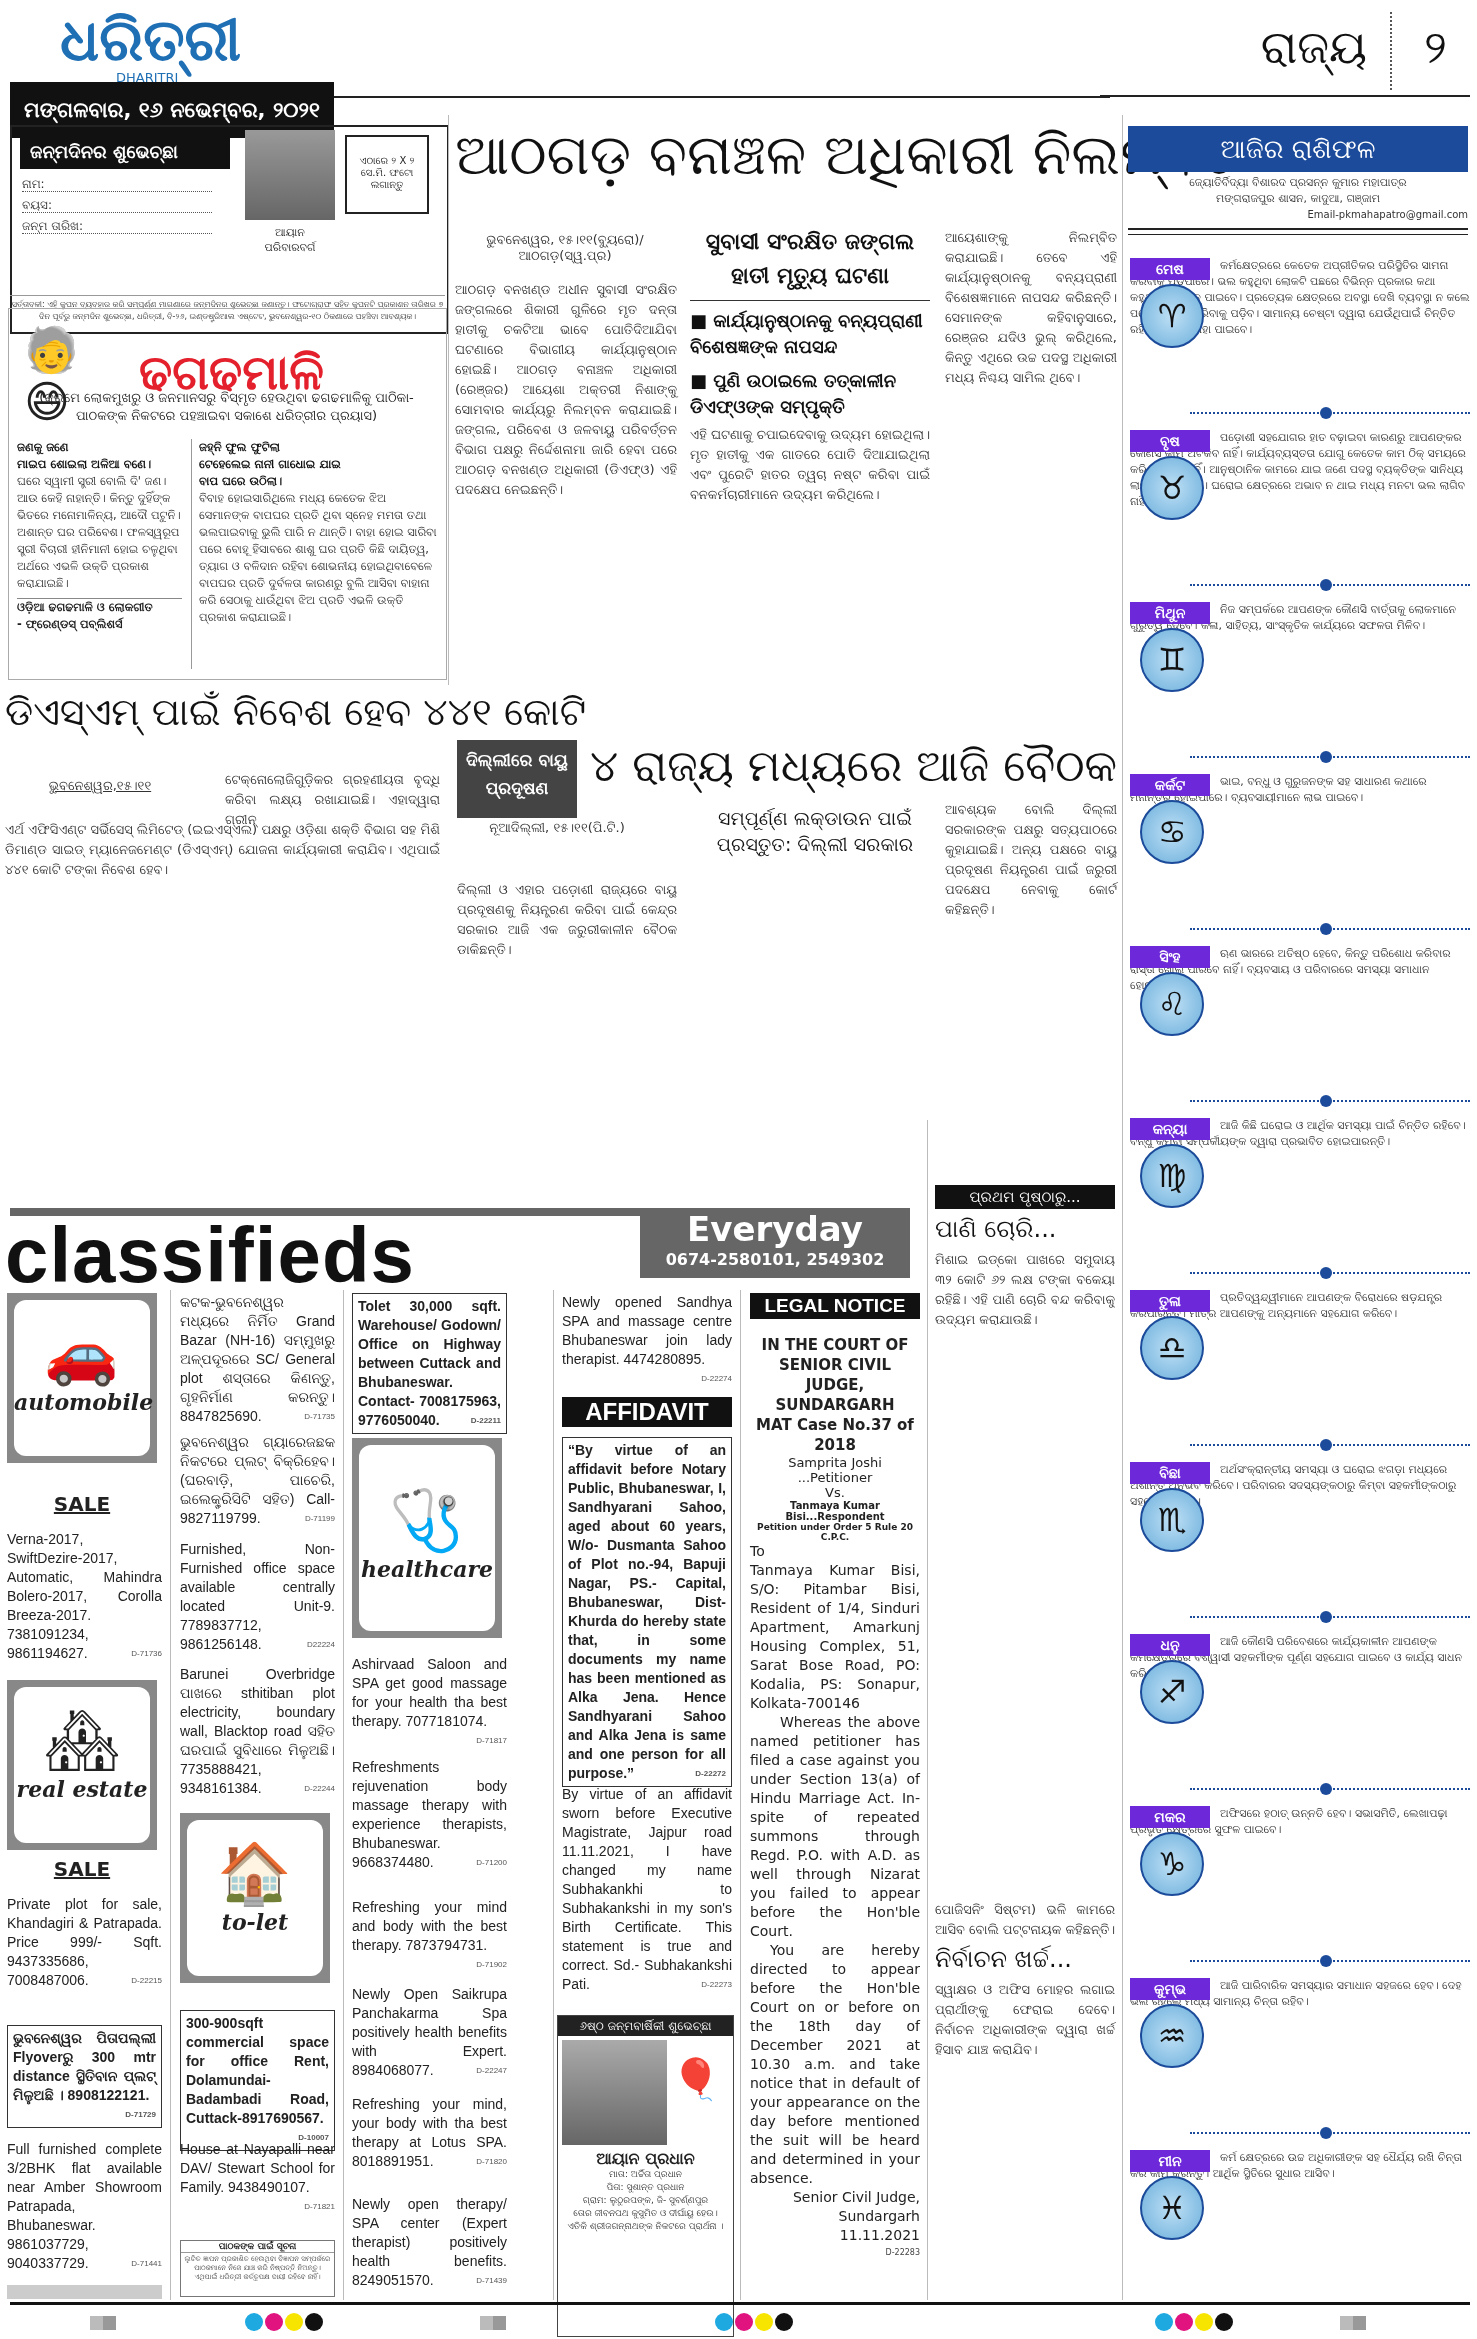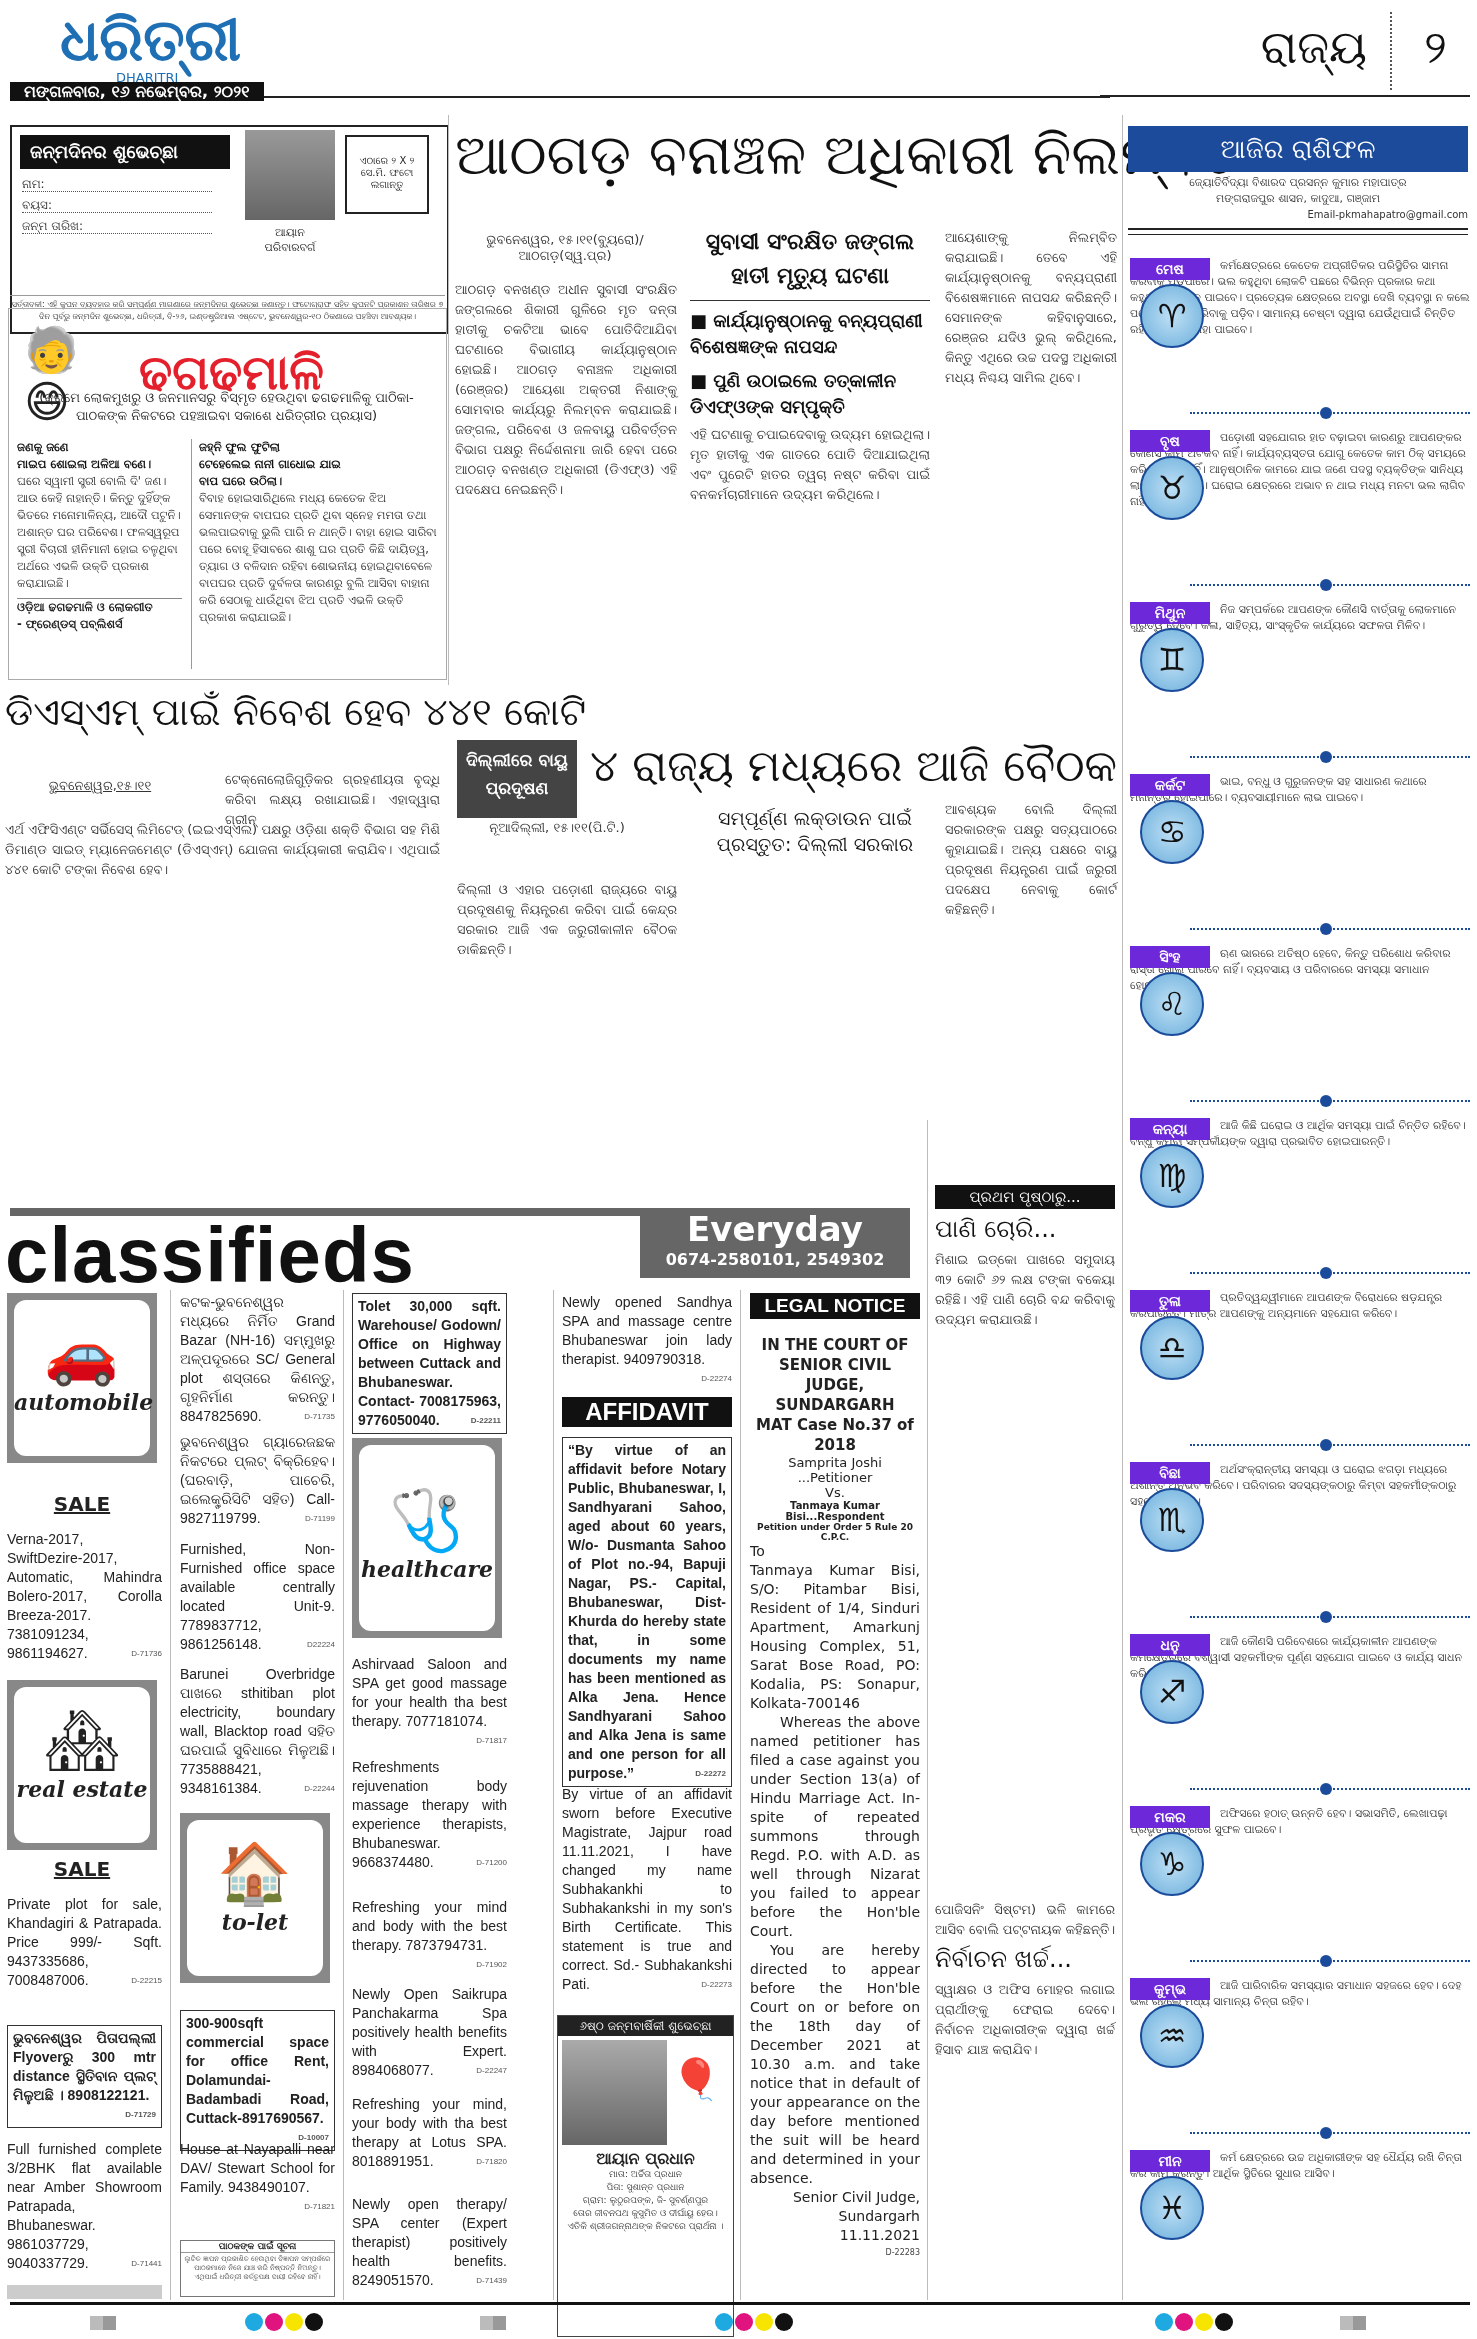--- a/index.html
+++ b/index.html
@@ -5,21 +5,21 @@
   html,body{margin:0;padding:0;background:#fff;}
   body{width:1477px;height:2339px;position:relative;overflow:hidden;font-family:"DejaVu Sans",sans-serif;color:#222;}
   .abs{position:absolute;}
   .txt{font-size:13px;line-height:20px;text-align:justify;color:#333;}
   .sm{font-size:11px;line-height:16px;color:#444;}
   
   #logo{left:60px;top:10px;width:180px;height:70px;}
   #logo .name{font-size:58px;font-weight:bold;color:#1f6fb5;font-family:"DejaVu Serif",serif;line-height:60px;}
   #logo .sub{font-size:13px;font-weight:normal;color:#1f6fb5;margin-left:56px;}
   #dateline{left:10px;top:78px;width:1100px;height:2px;background:#222;top:96px;}
-  #datebox{left:10px;top:82px;background:#111;color:#fff;font-size:16px;padding:0 14px;font-weight:bold;}
+  #datebox{left:10px;top:82px;background:#111;color:#fff;font-size:21px;padding:16px 14px;font-weight:bold;}
   #section{right:90px;top:20px;font-size:46px;color:#111;}
   #pageno{right:30px;top:20px;font-size:46px;color:#111;}
   #sec-sep{left:1390px;top:12px;height:78px;border-left:2px dotted #555;}
   #topline{left:1100px;top:95px;width:370px;height:2px;background:#222;}
   
   #coupon{left:10px;top:125px;width:300px;height:235px;border:2px solid #222;}
   .coupon-head{background:#111;color:#fff;font-size:18px;font-weight:bold;padding:6px 10px;width:190px;margin:8px;}
   .field{font-size:12px;margin:6px 10px;color:#333;border-bottom:1px dotted #555;width:190px;}
   #coupon-photo{left:245px;top:130px;width:90px;height:90px;background:linear-gradient(#999,#666);}
   #coupon-photo-frame{left:345px;top:135px;width:80px;height:75px;border:2px solid #222;font-size:10px;text-align:center;}
@@ -316,21 +316,21 @@
       <div class="lbl">healthcare</div>
     </div>
 </div>
 <div class="ad" style="left:352px;top:1655px;width:155px;"><span>Ashirvaad Saloon and SPA get good massage for your health tha best therapy. 7077181074.</span> <span class="code">D-71817</span></div>
 <div class="ad" style="left:352px;top:1758px;width:155px;"><span>Refreshments rejuvenation body massage therapy with experience therapists, Bhubaneswar. 9668374480.</span> <span class="code">D-71200</span></div>
 <div class="ad" style="left:352px;top:1898px;width:155px;"><span>Refreshing your mind and body with the best therapy. 7873794731.</span> <span class="code">D-71902</span></div>
 <div class="ad" style="left:352px;top:1985px;width:155px;"><span>Newly Open Saikrupa Panchakarma Spa positively health benefits with Expert. 8984068077.</span> <span class="code">D-22247</span></div>
 <div class="ad" style="left:352px;top:2095px;width:155px;"><span>Refreshing your mind, your body with tha best therapy at Lotus SPA. 8018891951.</span> <span class="code">D-71820</span></div>
 <div class="ad" style="left:352px;top:2195px;width:155px;"><span>Newly open therapy/ SPA center (Expert therapist) positively health benefits. 8249051570.</span> <span class="code">D-71439</span></div>
 
-<div class="ad" style="left:562px;top:1293px;width:170px;"><span>Newly opened Sandhya SPA and massage centre Bhubaneswar join lady therapist. 9409790318.</span> <span class="code">D-22274</span></div>
+<div class="ad" style="left:562px;top:1293px;width:170px;"><span>Newly opened Sandhya SPA and massage centre Bhubaneswar join lady therapist. 4474280895.</span> <span class="code">D-22274</span></div>
 <div class="hdr-black" style="left:562px;top:1397px;width:170px;height:30px;font-size:24px;line-height:30px;">AFFIDAVIT</div>
 <div class="ad boxed" style="left:562px;top:1437px;width:158px;"><span>“By virtue of an affidavit before Notary Public, Bhubaneswar, I, Sandhyarani Sahoo, aged about 60 years, W/o- Dusmanta Sahoo of Plot no.-94, Bapuji Nagar, PS.- Capital, Bhubaneswar, Dist- Khurda do hereby state that, in some documents my name has been mentioned as Alka Jena. Hence Sandhyarani Sahoo and Alka Jena is same and one person for all purpose.”</span> <span class="code">D-22272</span></div>
 <div class="ad" style="left:562px;top:1785px;width:170px;"><span>By virtue of an affidavit sworn before Executive Magistrate, Jajpur road 11.11.2021, I have changed my name Subhakankhi to Subhakankshi in my son's Birth Certificate. This statement is true and correct. Sd.- Subhakankshi Pati.</span> <span class="code">D-22273</span></div>
 <div class="abs" id="bday2">
   <div class="top">୬ଷ୍ଠ ଜନ୍ମବାର୍ଷିକୀ ଶୁଭେଚ୍ଛା</div>
   <div style="display:flex;">
       <div class="photo"></div>
       <div style="font-size:40px;margin-top:20px;">🎈</div>
     </div>
   <div class="nm">ଆୟାନ ପ୍ରଧାନ</div>

